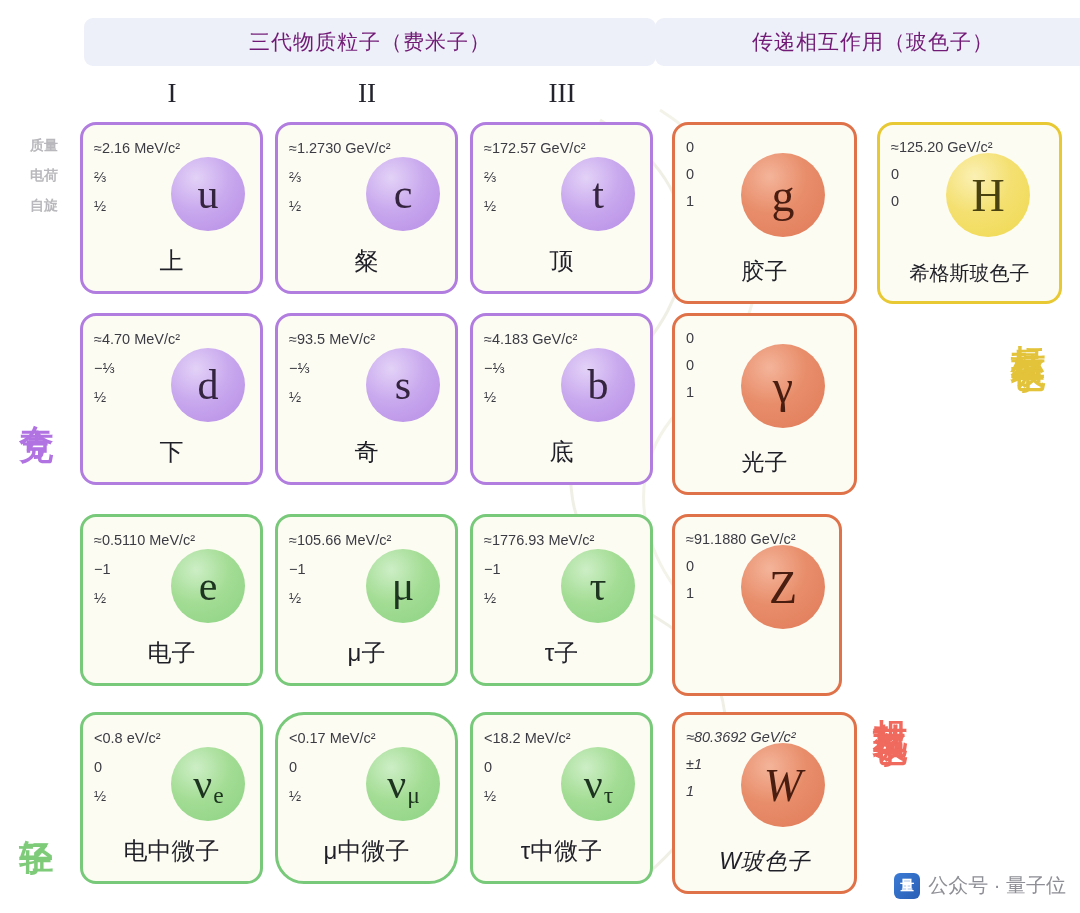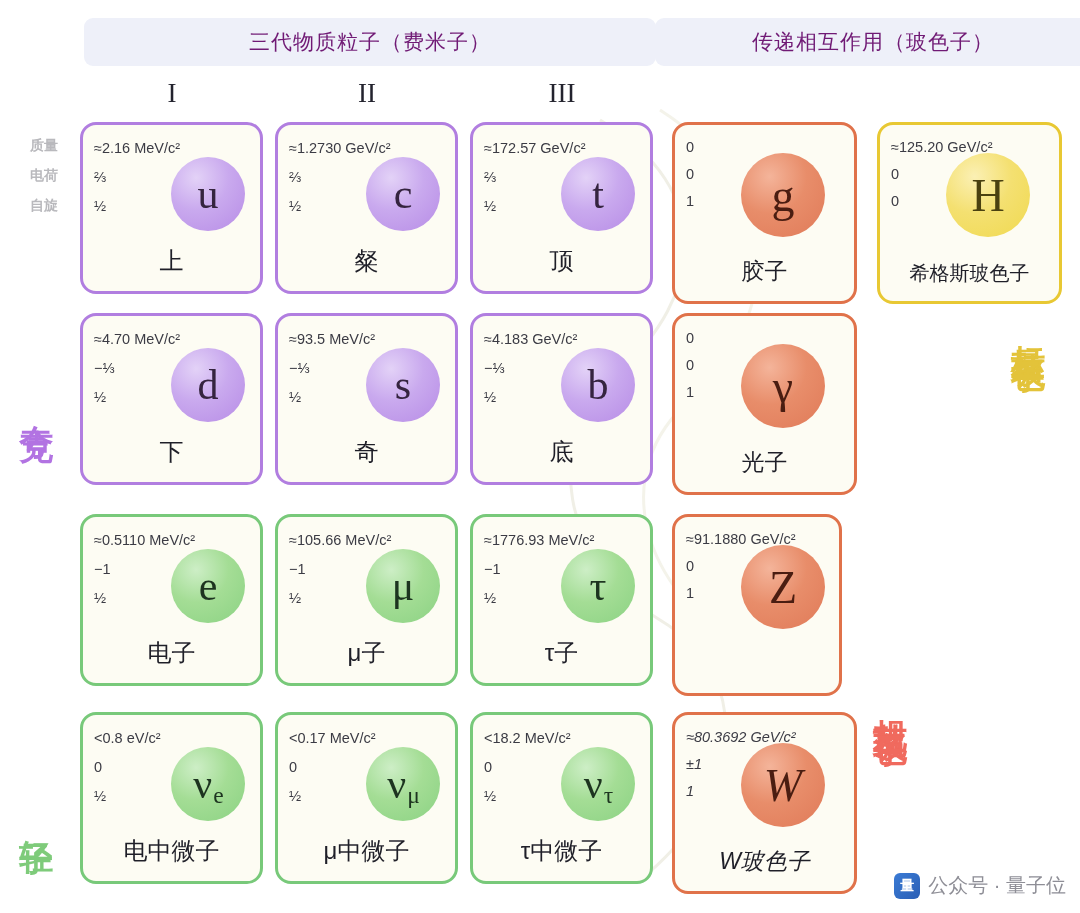--- a/index.html
+++ b/index.html
@@ -147,21 +147,21 @@
   #card-up      { left: 80px;  top: 122px; }
   #card-charm   { left: 275px; top: 122px; }
   #card-top     { left: 470px; top: 122px; }
   #card-down    { left: 80px;  top: 313px; }
   #card-strange { left: 275px; top: 313px; }
   #card-bottom  { left: 470px; top: 313px; }
   #card-electron       { left: 80px;  top: 514px; }
   #card-muon           { left: 275px; top: 514px; }
   #card-tau            { left: 470px; top: 514px; }
   #card-electron-neutrino { left: 80px;  top: 712px; }
-  #card-muon-neutrino     { left: 275px; top: 712px; }
+  #card-muon-neutrino     { left: 275px; top: 712px; border-radius: 29px; }
   #card-tau-neutrino      { left: 470px; top: 712px; }
 
   #card-gluon  { left: 672px; top: 122px; width: 185px; height: 182px; }
   #card-photon { left: 672px; top: 313px; width: 185px; height: 182px; }
   #card-zboson { left: 672px; top: 514px; width: 170px; height: 182px; }
   #card-wboson { left: 672px; top: 712px; width: 185px; height: 182px; font-style: italic; }
   #card-higgs  { left: 877px; top: 122px; width: 185px; height: 182px; }
 
   
   .group-label {

